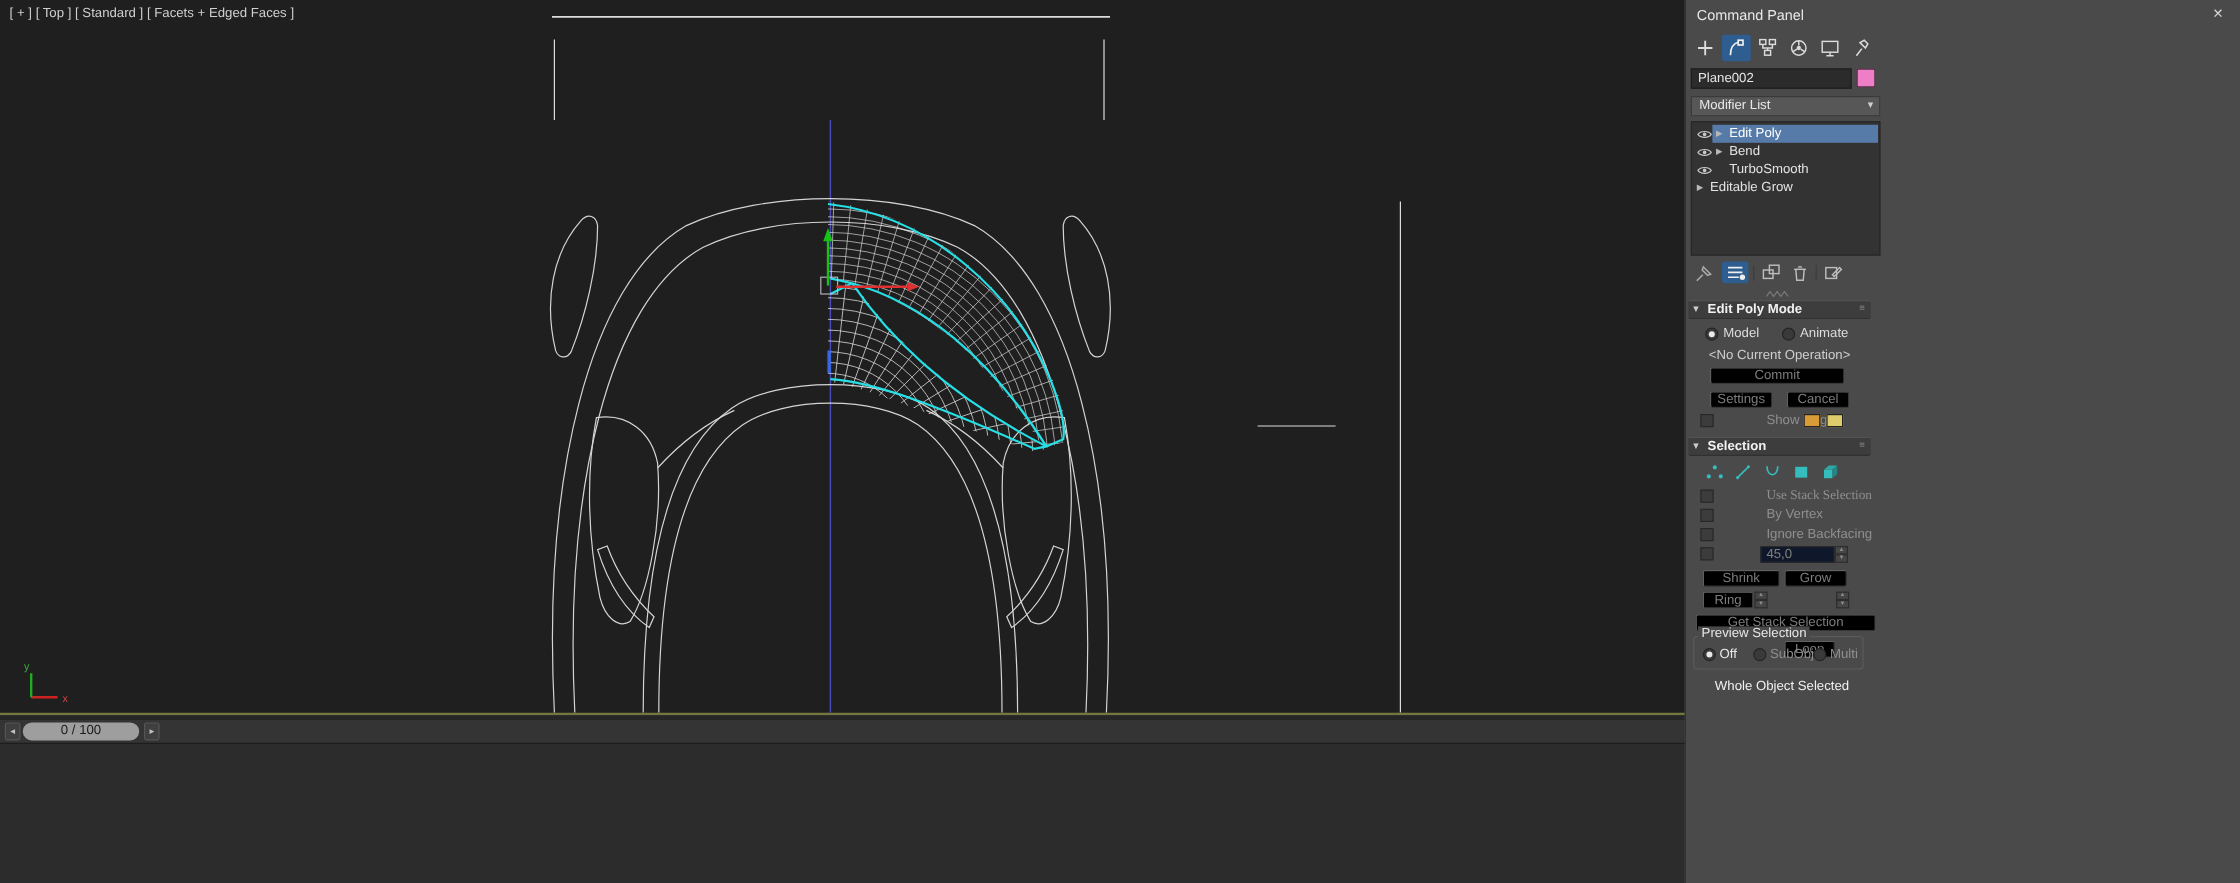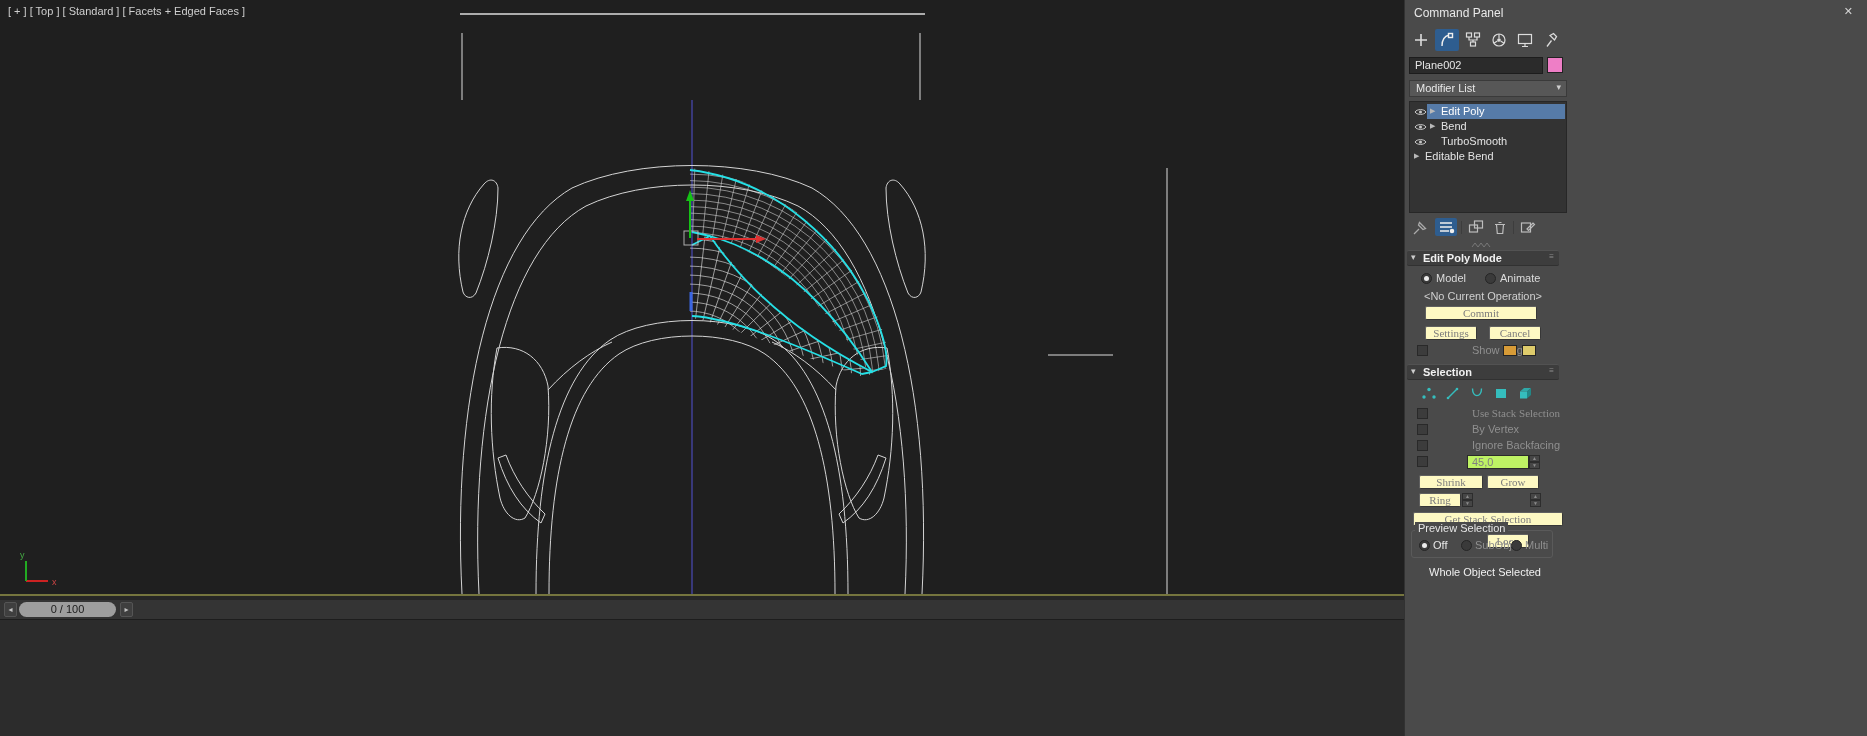--- a/index.html
+++ b/index.html
@@ -33,28 +33,28 @@
   .srow .eye{position:absolute;left:4px;top:3px;width:13px;height:10px;cursor:pointer;}
   .srow .exp{position:absolute;font-size:7px;color:#b9b9b9;top:3px;}
   .srow .txt{position:absolute;top:1px;font-size:11px;color:#e3e3e3;}
   .toolico{top:218px;width:22px;height:18px;border-radius:2px;display:flex;align-items:center;justify-content:center;cursor:pointer;}
   .tsep{top:221px;width:1px;height:13px;background:#3d3d3d;}
   .rollout{left:2px;width:152px;height:16px;background:#3d3d3d;border-top:1px solid #525252;border-bottom:1px solid #313131;
     border-radius:2px;box-sizing:border-box;cursor:pointer;}
   .rollout .ra{position:absolute;left:4px;top:1px;font-size:9px;color:#cdcdcd;}
   .rollout .rt{position:absolute;left:16px;top:1px;font-size:11px;font-weight:bold;color:#f1f1f1;}
   .rollout .rg{position:absolute;right:5px;top:1px;font-size:8px;color:#8e8e8e;}
-  .btn{position:absolute;background:#fef9c3;border:1px solid;border-color:#606060 #373737 #373737 #606060;
-    border-radius:2px;color:#7d7d7d;font-size:11px;line-height:12px;text-align:center;box-sizing:border-box;cursor:pointer;font-family:Liberation Serif, serif;}
+  .btn{position:absolute;background:#000000;border:1px solid;border-color:#606060 #373737 #373737 #606060;
+    border-radius:2px;color:#7d7d7d;font-size:11px;line-height:12px;text-align:center;box-sizing:border-box;cursor:pointer;}
   .chk{position:absolute;width:11px;height:11px;background:#3c3c3c;border:1px solid #292929;box-sizing:border-box;cursor:pointer;}
   .clbl{position:absolute;font-size:11px;color:#8f8f8f;margin-left:40px;}
   .radio{position:absolute;width:11px;height:11px;border-radius:50%;background:#3a3a3a;border:1px solid #252525;box-sizing:border-box;cursor:pointer;}
   .radio.sel::after{content:"";position:absolute;left:2px;top:2px;width:5px;height:5px;border-radius:50%;background:#eaeaea;}
   .rlbl{position:absolute;font-size:11px;color:#dcdcdc;}
-  .numfield{position:absolute;background:#bef264;border:1px solid #2a2a2a;box-sizing:border-box;
+  .numfield{position:absolute;background:#0f172a;border:1px solid #2a2a2a;box-sizing:border-box;
     color:#808080;font-size:11px;line-height:12px;padding-left:4px;}
   .spin{position:absolute;width:11px;height:14px;}
   .spin span{position:absolute;left:0;width:11px;height:7px;background:#464646;border:1px solid #2d2d2d;box-sizing:border-box;
     color:#8c8c8c;font-size:5px;line-height:5px;text-align:center;cursor:pointer;}
   .spin .dn{top:7px;}
   .soico{top:384px;width:20px;height:17px;display:flex;align-items:center;justify-content:center;cursor:pointer;}
   #pv-box{left:6px;top:530px;width:142px;height:28px;border:1px solid #5a5a5a;border-radius:3px;box-sizing:border-box;}
   #pv-title{left:10px;top:522px;background:#4a4a4a;padding:0 3px;font-size:11px;color:#e6e6e6;}
   #sel-status{left:0;top:566px;width:160px;text-align:center;font-size:11px;color:#f0f0f0;}
   .ctext{position:absolute;font-size:11px;color:#cfcfcf;}
@@ -279,21 +279,21 @@
     </div>
     <div class="srow" style="top:32px;">
       <svg class="eye" viewBox="0 0 13 10">
           <path d="M1 5 C3 1.8 10 1.8 12 5 C10 8.2 3 8.2 1 5 Z" fill="none" stroke="#c9c9c9"></path>
           <circle cx="6.5" cy="5" r="1.5" fill="#c9c9c9"></circle>
         </svg>
       <span class="txt" style="left:31px;">TurboSmooth</span>
     </div>
     <div class="srow" style="top:47px;">
       <span class="exp" style="left:4px;">▶</span>
-      <span class="txt" style="left:15px;">Editable Bend</span>
+      <span class="txt" style="left:15px;">Editable Grow</span>
     </div>
   </div>
 
   <div class="abs toolico" style="left:4px;">
     <svg width="20" height="18" stroke="#aaaaaa" stroke-width="1.3" fill="none">
         <path d="M4 16l5-5"></path>
         <path d="M9.5 4.5l6 6-2.5 1-4.5-4.5z"></path>
       </svg>
   </div>
   <div class="abs toolico" style="left: 30px; background: rgb(46, 93, 143);">

